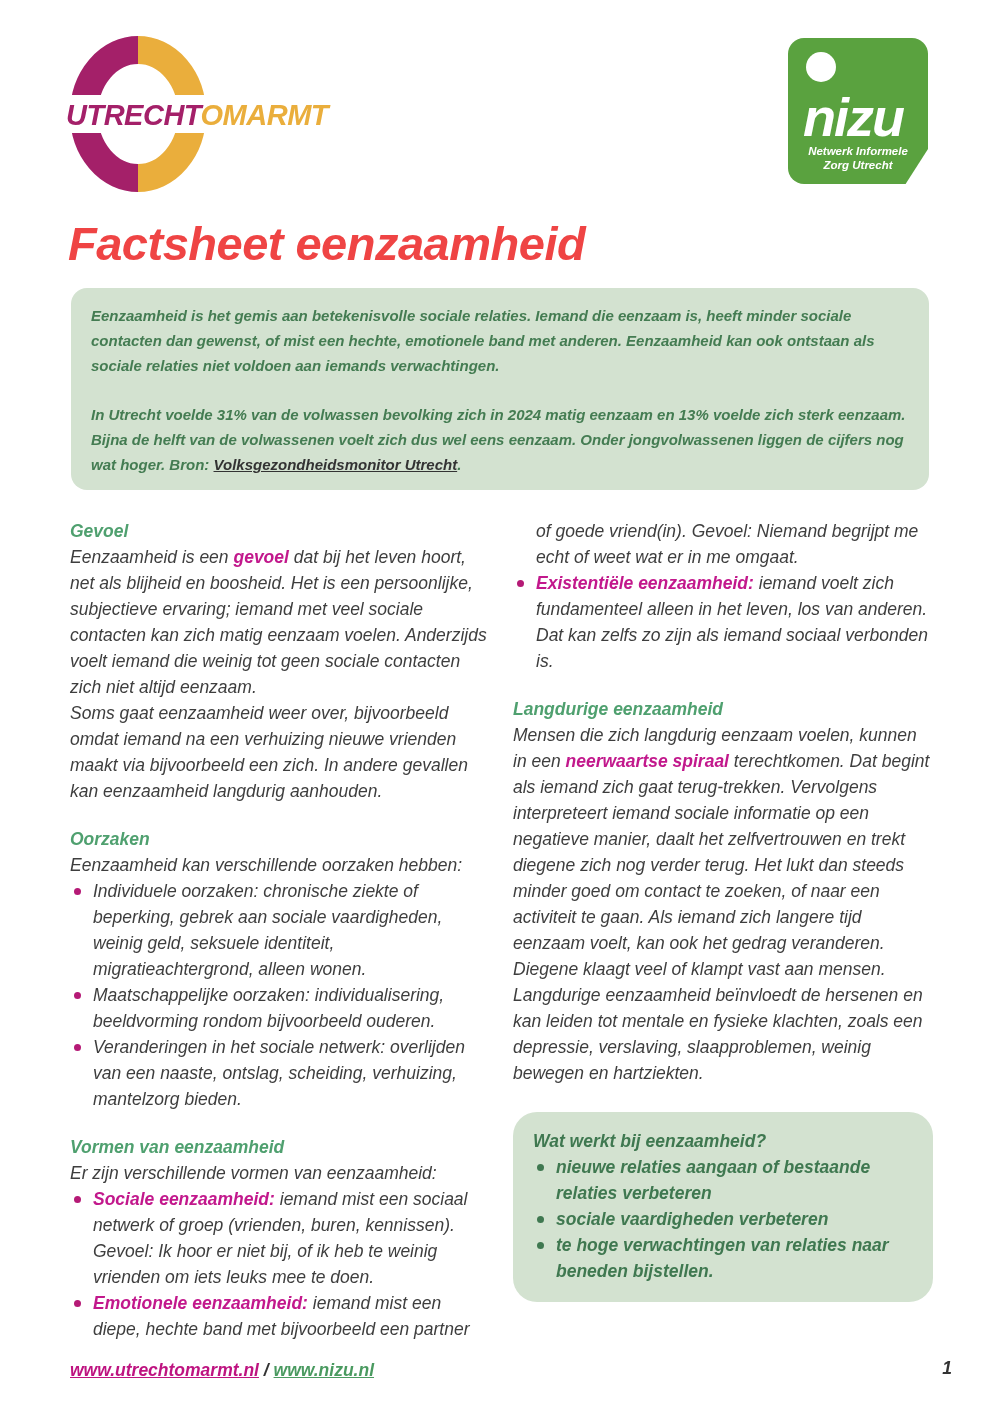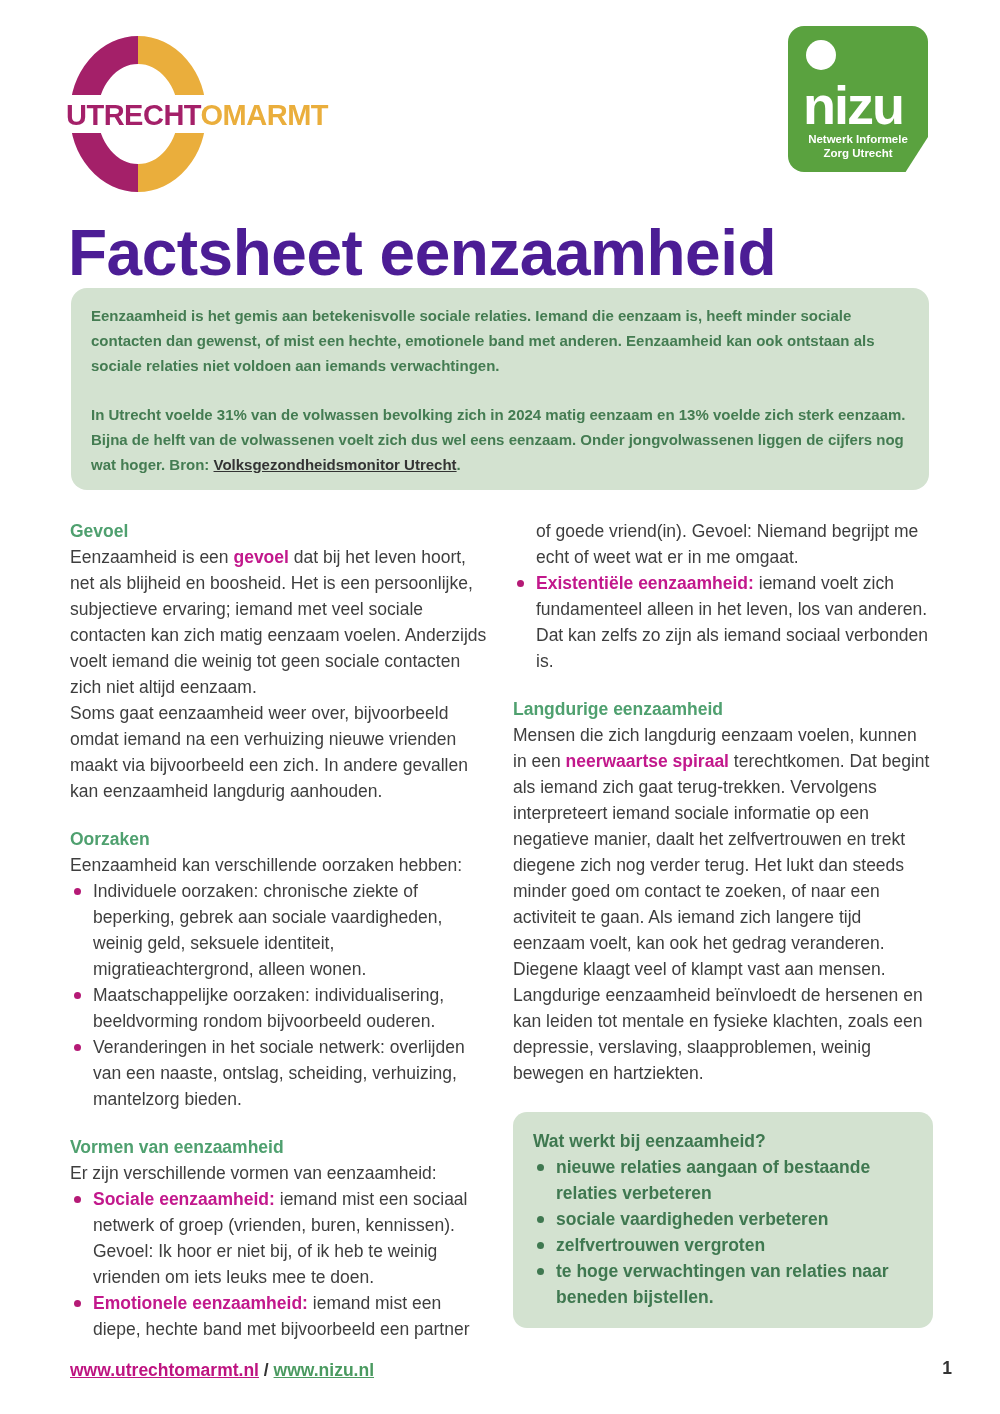--- a/index.html
+++ b/index.html
@@ -1,34 +1,34 @@
 <!DOCTYPE html>
 <html><head>
 <meta charset="utf-8">
 <style>
   * { margin:0; padding:0; box-sizing:border-box; }
   html,body { background:#ffffff; }
   body { font-family:"Liberation Sans", sans-serif; }
-  .page { position:relative; width:1000px; height:1414px; background:#ffffff; overflow:hidden; }
+  .page { position:relative; width:1000px; height:1414px; background:#ffffff; overflow:hidden;font-style:italic; }
 
   
   .uo-logo { position:absolute; left:66px; top:36px; width:270px; height:156px; }
-  .nizu-logo { position:absolute; left:788px; top:26px; width:140px; height:146px;
+  .nizu-logo { position:absolute; left:788px; top:38px; width:140px; height:146px;
     background:#5AA23F; border-radius:16px;
     clip-path:polygon(0 0,100% 0,100% 76%,84% 100%,0 100%); }
   .nizu-dot { position:absolute; left:18px; top:14px; width:30px; height:30px;
     border-radius:50%; background:#ffffff; }
   .nizu-word { position:absolute; left:15px; top:52px; color:#ffffff; font-weight:bold;
     font-size:54px; line-height:1; letter-spacing:-2px; }
   .nizu-sub { position:absolute; bottom:12px; left:0; width:100%; text-align:center;
     color:#ffffff; font-weight:bold; font-size:11.5px; line-height:14px; }
 
   
-  .title { position:absolute; left:68px; top:216px; font-size:64px; font-weight:bold;
-    color:#4c1d95; letter-spacing:-0.5px; }
+  .title { position:absolute; left:68px; top:216px; font-size:47px; font-weight:bold;
+    color:#ef4444; letter-spacing:-0.5px; }
 
   
   .intro-box { position:absolute; left:71px; top:288px; width:858px; height:202px;
     background:#D3E2D0; border-radius:16px; padding:15px 20px;
     color:#447C52; font-weight:bold; font-size:15px; line-height:25px; }
   .intro-box p + p { margin-top:24px; }
   .intro-link { color:#333333; text-decoration:underline; cursor:pointer; }
 
   
   .col { position:absolute; top:518px; width:420px; font-size:17.5px; line-height:26px;
@@ -39,21 +39,21 @@
     margin:22px 0 0 0; }
   .h.first { margin-top:0; }
   .hl { color:#C2188C; font-weight:bold; }
   ul.blist { list-style:none; }
   ul.blist li { position:relative; padding-left:23px; }
   ul.blist li::before { content:""; position:absolute; left:4px; top:10px; width:7px;
     height:7px; border-radius:50%; background:#B51A76; }
   .cont { padding-left:23px; }
 
   
-  .works-box { margin-top:26px; background:#D3E2D0; border-radius:14px;
+  .works-box { margin-top:26px; background:#D3E2D0; border-radius:24px;
     padding:16px 18px 18px 20px; color:#3F7850; font-weight:bold; }
   .works-box .wh { color:#3F7850; font-weight:bold; }
   .works-box ul.blist li::before { background:#3F7850; }
 
   
   .footer { position:absolute; left:70px; top:1360px; font-size:17.5px; font-weight:bold; }
   .f-link1 { color:#BE1380; text-decoration:underline; cursor:pointer; }
   .f-sep { color:#333333; }
   .f-link2 { color:#4A9A60; text-decoration:underline; cursor:pointer; }
   .page-num { position:absolute; right:48px; top:1358px; font-size:17.5px;
@@ -115,21 +115,20 @@
     </ul>
 
     <h3 class="h">Langdurige eenzaamheid</h3>
     <p><span>Mensen die zich langdurig eenzaam voelen, kunnen in een </span><span class="hl">neerwaartse spiraal</span><span> terechtkomen. Dat begint als iemand zich gaat terug-trekken. Vervolgens interpreteert iemand sociale informatie op een negatieve manier, daalt het zelfvertrouwen en trekt diegene zich nog verder terug. Het lukt dan steeds minder goed om contact te zoeken, of naar een activiteit te gaan. Als iemand zich langere tijd eenzaam voelt, kan ook het gedrag veranderen. Diegene klaagt veel of klampt vast aan mensen. Langdurige eenzaamheid beïnvloedt de hersenen en kan leiden tot mentale en fysieke klachten, zoals een depressie, verslaving, slaapproblemen, weinig bewegen en hartziekten.</span></p>
 
     <div class="works-box">
       <div class="wh">Wat werkt bij eenzaamheid?</div>
       <ul class="blist">
         <li>nieuwe relaties aangaan of bestaande relaties verbeteren</li>
         <li>sociale vaardigheden verbeteren</li>
-        <li>zelfvertrouwen vergroten</li>
         <li>te hoge verwachtingen van relaties naar beneden bijstellen.</li>
       </ul>
     </div>
   </div>
 
   <div class="footer">
     <span class="f-link1">www.utrechtomarmt.nl</span><span class="f-sep"> / </span><span class="f-link2">www.nizu.nl</span>
   </div>
   <div class="page-num">1</div>
 

